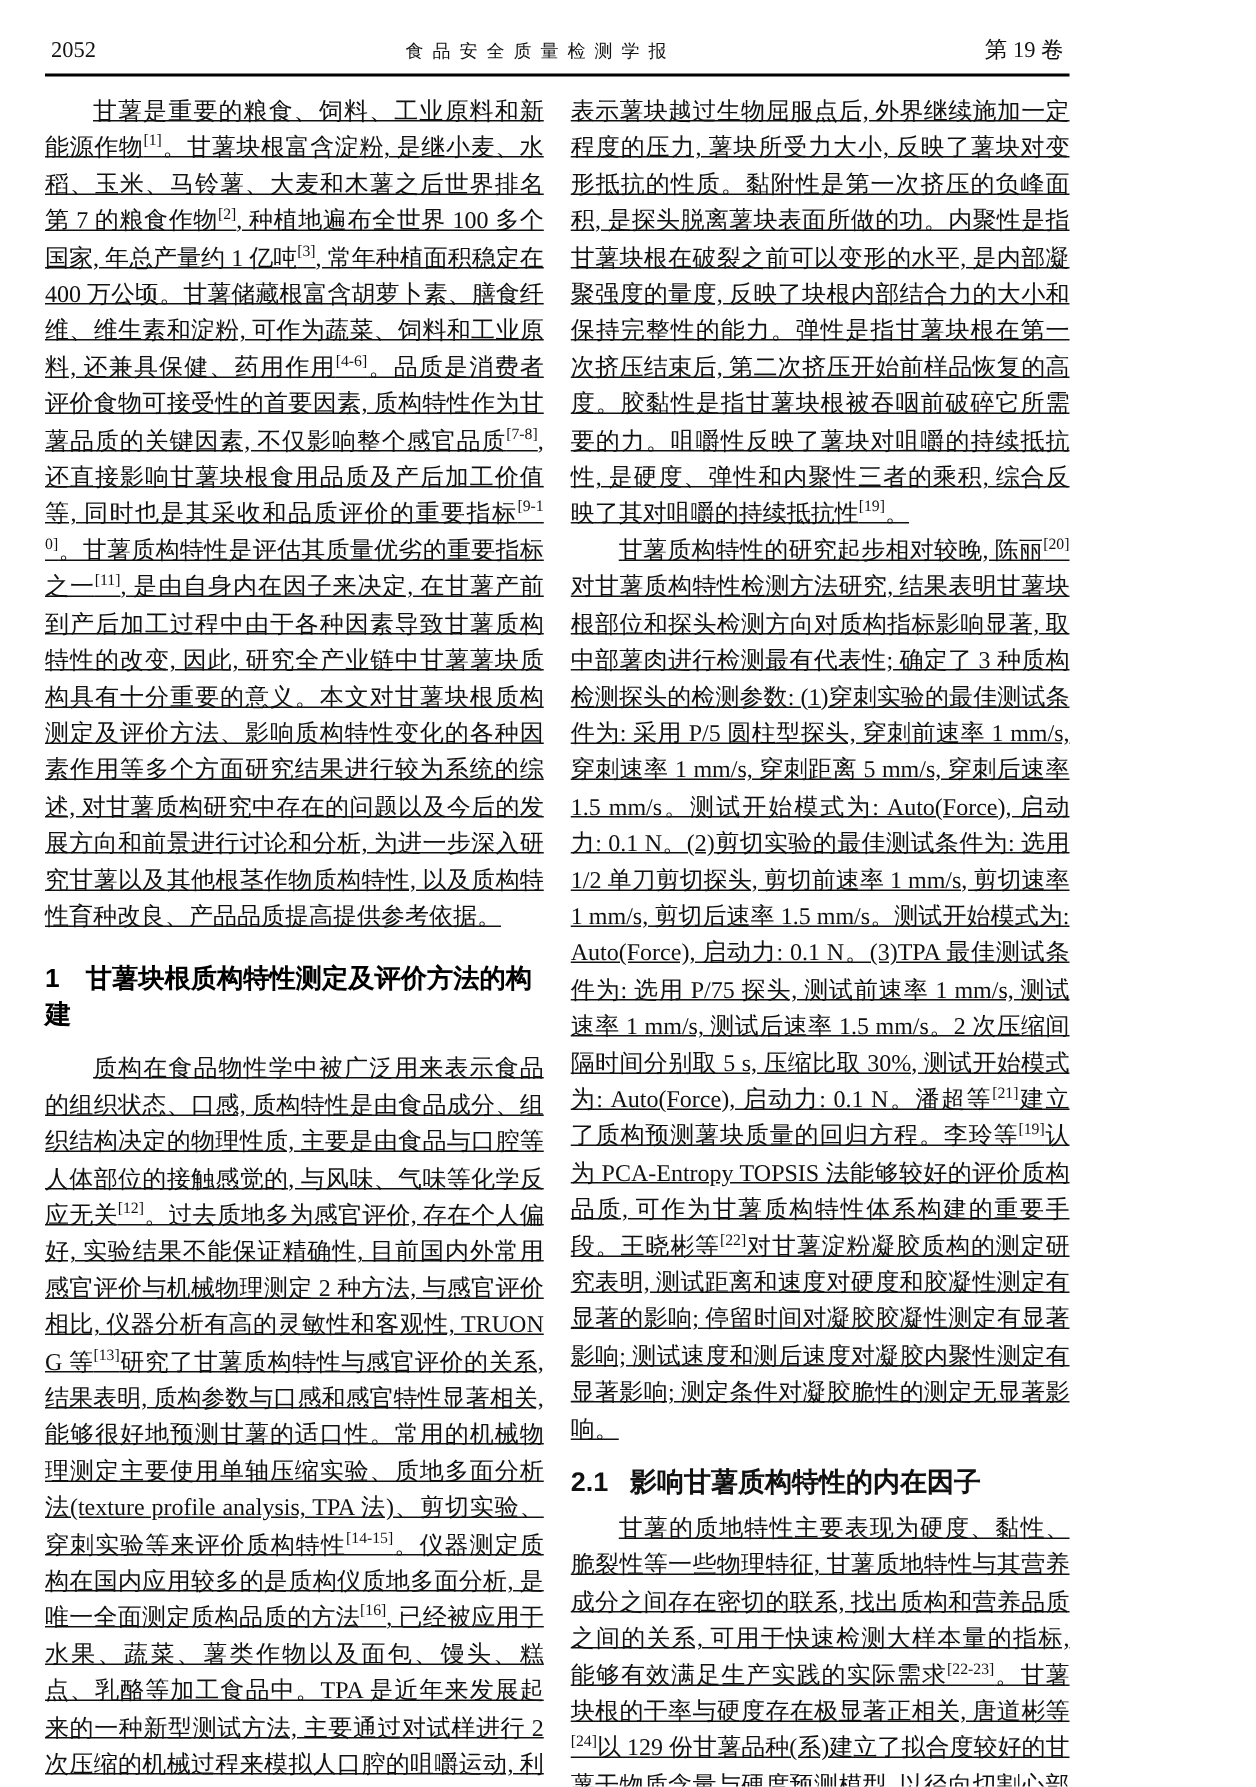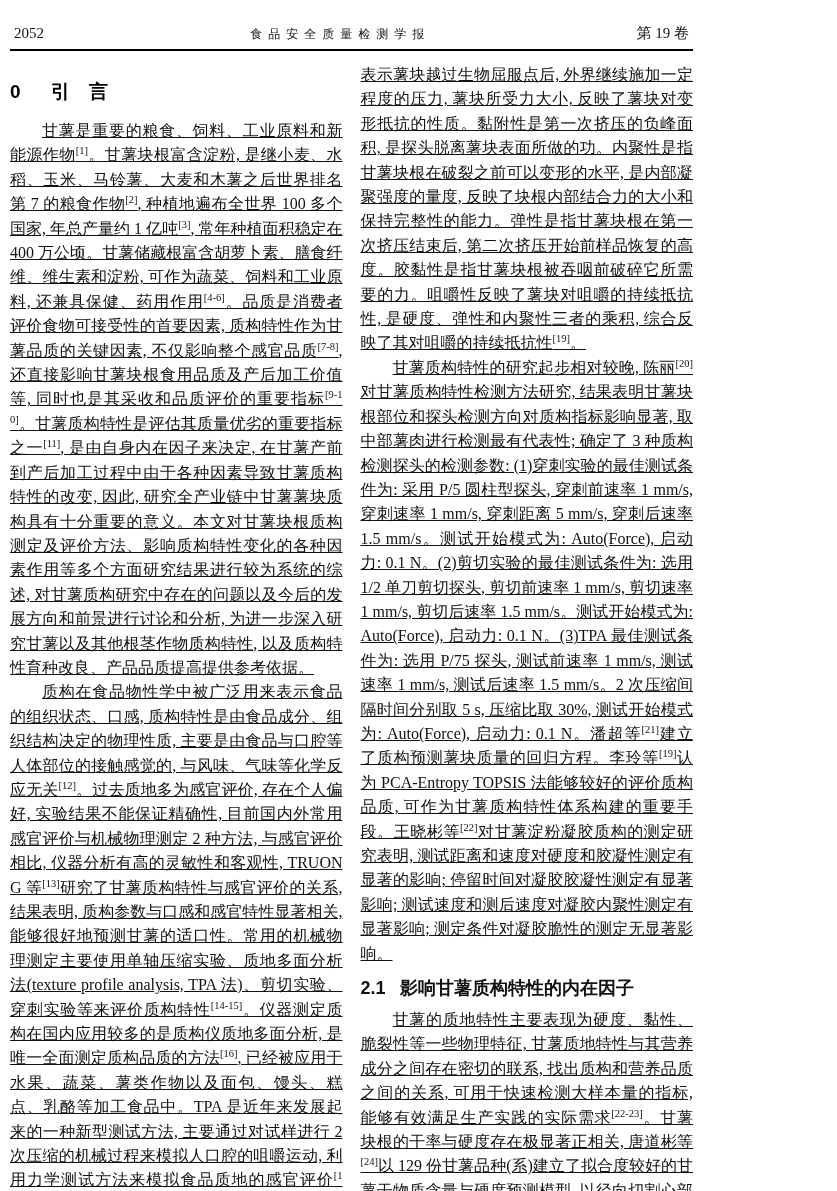--- a/index.html
+++ b/index.html
@@ -2,21 +2,21 @@
 <html><head>
 <meta charset="utf-8">
 <style>
   html, body { margin: 0; padding: 0; }
   body {
     width: 837px; height: 1191px;
     background: #ffffff; color: #111;
     font-family: "Liberation Serif", "DejaVu Serif", serif;
     overflow: hidden;
   }
-  .page { width: 703px; height: 1191px; box-sizing: border-box; padding: 0 10px; }
+  .page { width: 703px; height: 1191px; box-sizing: border-box; padding: 0 10px; margin-left: 20px; }
 
   
   .page-header {
     display: flex; justify-content: space-between; align-items: baseline;
     padding: 24px 4px 6px 4px; font-size: 15px;
   }
   .page-header .journal { letter-spacing: 6px; font-size: 12px; }
   .header-rule { border: none; border-top: 2.5px solid #000; margin: 0; }
 
   
@@ -56,24 +56,24 @@
   <div class="page-header">
     <span>2052</span>
     <span class="journal">食品安全质量检测学报</span>
     <span>第 19 卷</span>
   </div>
   <hr class="header-rule">
 
   <div class="columns">
 
     <div class="col">
-      <div class="h0">
-        <span class="num">0</span><span>引　言</span>
+      <p class="para">甘薯是重要的粮食、饲料、工业原料和新能源作物<sup>[1]</sup>。甘薯块根富含淀粉, 是继小麦、水稻、玉米、马铃薯、大麦和木薯之后世界排名第 7 的粮食作物<sup>[2]</sup>, 种植地遍布全世界 100 多个国家, 年总产量约 1 亿吨<sup>[3]</sup>, 常年种植面积稳定在 400 万公顷。甘薯储藏根富含胡萝卜素、膳食纤维、维生素和淀粉, 可作为蔬菜、饲料和工业原料, 还兼具保健、药用作用<sup>[4-6]</sup>。品质是消费者评价食物可接受性的首要因素, 质构特性作为甘薯品质的关键因素, 不仅影响整个感官品质<sup>[7-8]</sup>, 还直接影响甘薯块根食用品质及产后加工价值等, 同时也是其采收和品质评价的重要指标<sup>[9-10]</sup>。甘薯质构特性是评估其质量优劣的重要指标之一<sup>[11]</sup>, 是由自身内在因子来决定, 在甘薯产前到产后加工过程中由于各种因素导致甘薯质构特性的改变, 因此, 研究全产业链中甘薯薯块质构具有十分重要的意义。本文对甘薯块根质构测定及评价方法、影响质构特性变化的各种因素作用等多个方面研究结果进行较为系统的综述, 对甘薯质构研究中存在的问题以及今后的发展方向和前景进行讨论和分析, 为进一步深入研究甘薯以及其他根茎作物质构特性, 以及质构特性育种改良、产品品质提高提供参考依据。</p>
+      <div class="h1">
+        <span class="num">1</span><span>甘薯块根质构特性测定及评价方法的构建</span>
       </div>
-      <p class="para">甘薯是重要的粮食、饲料、工业原料和新能源作物<sup>[1]</sup>。甘薯块根富含淀粉, 是继小麦、水稻、玉米、马铃薯、大麦和木薯之后世界排名第 7 的粮食作物<sup>[2]</sup>, 种植地遍布全世界 100 多个国家, 年总产量约 1 亿吨<sup>[3]</sup>, 常年种植面积稳定在 400 万公顷。甘薯储藏根富含胡萝卜素、膳食纤维、维生素和淀粉, 可作为蔬菜、饲料和工业原料, 还兼具保健、药用作用<sup>[4-6]</sup>。品质是消费者评价食物可接受性的首要因素, 质构特性作为甘薯品质的关键因素, 不仅影响整个感官品质<sup>[7-8]</sup>, 还直接影响甘薯块根食用品质及产后加工价值等, 同时也是其采收和品质评价的重要指标<sup>[9-10]</sup>。甘薯质构特性是评估其质量优劣的重要指标之一<sup>[11]</sup>, 是由自身内在因子来决定, 在甘薯产前到产后加工过程中由于各种因素导致甘薯质构特性的改变, 因此, 研究全产业链中甘薯薯块质构具有十分重要的意义。本文对甘薯块根质构测定及评价方法、影响质构特性变化的各种因素作用等多个方面研究结果进行较为系统的综述, 对甘薯质构研究中存在的问题以及今后的发展方向和前景进行讨论和分析, 为进一步深入研究甘薯以及其他根茎作物质构特性, 以及质构特性育种改良、产品品质提高提供参考依据。</p>
       <p class="para">质构在食品物性学中被广泛用来表示食品的组织状态、口感, 质构特性是由食品成分、组织结构决定的物理性质, 主要是由食品与口腔等人体部位的接触感觉的, 与风味、气味等化学反应无关<sup>[12]</sup>。过去质地多为感官评价, 存在个人偏好, 实验结果不能保证精确性, 目前国内外常用感官评价与机械物理测定 2 种方法, 与感官评价相比, 仪器分析有高的灵敏性和客观性, TRUONG 等<sup>[13]</sup>研究了甘薯质构特性与感官评价的关系, 结果表明, 质构参数与口感和感官特性显著相关, 能够很好地预测甘薯的适口性。常用的机械物理测定主要使用单轴压缩实验、质地多面分析法(texture profile analysis, TPA 法)、剪切实验、穿刺实验等来评价质构特性<sup>[14-15]</sup>。仪器测定质构在国内应用较多的是质构仪质地多面分析, 是唯一全面测定质构品质的方法<sup>[16]</sup>, 已经被应用于水果、蔬菜、薯类作物以及面包、馒头、糕点、乳酪等加工食品中。TPA 是近年来发展起来的一种新型测试方法, 主要通过对试样进行 2 次压缩的机械过程来模拟人口腔的咀嚼运动, 利用力学测试方法来模拟食品质地的感官评价<sup>[17]</sup>。该方法克服了传统检测法的一些缺点, 且评价参数的设定也更为客观, 因此, 它是判断果蔬质地变化的有效方法<sup>[18]</sup>, 也称全质构分析法, 主要是通过探头的 2 次下压全面地反映待测物的硬度、黏附性、弹性、胶黏性和咀嚼性等。硬度是第一次挤压循环的最大力量峰值,</p>
     </div>
 
     <div class="col">
       <p class="para cont">表示薯块越过生物屈服点后, 外界继续施加一定程度的压力, 薯块所受力大小, 反映了薯块对变形抵抗的性质。黏附性是第一次挤压的负峰面积, 是探头脱离薯块表面所做的功。内聚性是指甘薯块根在破裂之前可以变形的水平, 是内部凝聚强度的量度, 反映了块根内部结合力的大小和保持完整性的能力。弹性是指甘薯块根在第一次挤压结束后, 第二次挤压开始前样品恢复的高度。胶黏性是指甘薯块根被吞咽前破碎它所需要的力。咀嚼性反映了薯块对咀嚼的持续抵抗性, 是硬度、弹性和内聚性三者的乘积, 综合反映了其对咀嚼的持续抵抗性<sup>[19]</sup>。</p>
       <p class="para">甘薯质构特性的研究起步相对较晚, 陈丽<sup>[20]</sup>对甘薯质构特性检测方法研究, 结果表明甘薯块根部位和探头检测方向对质构指标影响显著, 取中部薯肉进行检测最有代表性; 确定了 3 种质构检测探头的检测参数: (1)穿刺实验的最佳测试条件为: 采用 P/5 圆柱型探头, 穿刺前速率 1 mm/s, 穿刺速率 1 mm/s, 穿刺距离 5 mm/s, 穿刺后速率 1.5 mm/s。测试开始模式为: Auto(Force), 启动力: 0.1 N。(2)剪切实验的最佳测试条件为: 选用 1/2 单刀剪切探头, 剪切前速率 1 mm/s, 剪切速率 1 mm/s, 剪切后速率 1.5 mm/s。测试开始模式为: Auto(Force), 启动力: 0.1 N。(3)TPA 最佳测试条件为: 选用 P/75 探头, 测试前速率 1 mm/s, 测试速率 1 mm/s, 测试后速率 1.5 mm/s。2 次压缩间隔时间分别取 5 s, 压缩比取 30%, 测试开始模式为: Auto(Force), 启动力: 0.1 N。潘超等<sup>[21]</sup>建立了质构预测薯块质量的回归方程。李玲等<sup>[19]</sup>认为 PCA-Entropy TOPSIS 法能够较好的评价质构品质, 可作为甘薯质构特性体系构建的重要手段。王晓彬等<sup>[22]</sup>对甘薯淀粉凝胶质构的测定研究表明, 测试距离和速度对硬度和胶凝性测定有显著的影响; 停留时间对凝胶胶凝性测定有显著影响; 测试速度和测后速度对凝胶内聚性测定有显著影响; 测定条件对凝胶脆性的测定无显著影响。</p>
       <div class="h21">
         <span class="num">2.1</span><span>影响甘薯质构特性的内在因子</span>
       </div>
       <p class="para">甘薯的质地特性主要表现为硬度、黏性、脆裂性等一些物理特征, 甘薯质地特性与其营养成分之间存在密切的联系, 找出质构和营养品质之间的关系, 可用于快速检测大样本量的指标, 能够有效满足生产实践的实际需求<sup>[22-23]</sup>。甘薯块根的干率与硬度存在极显著正相关, 唐道彬等<sup>[24]</sup>以 129 份甘薯品种(系)建立了拟合度较好的甘薯干物质含量与硬度预测模型, 以径向切割心部与径向切割中部硬度的平均值建立甘薯干物质含量与硬度间的回归方程为 Y=0.674X+3.618 (20≤X≤60, r²=0.712); 用该回归方程验证 20 个样品集, 计算所得干物质含量值与测定值相对误差为 0.2%。ANDO 等<sup>[25]</sup>研究发现甘薯的淀粉含量与质</p>

